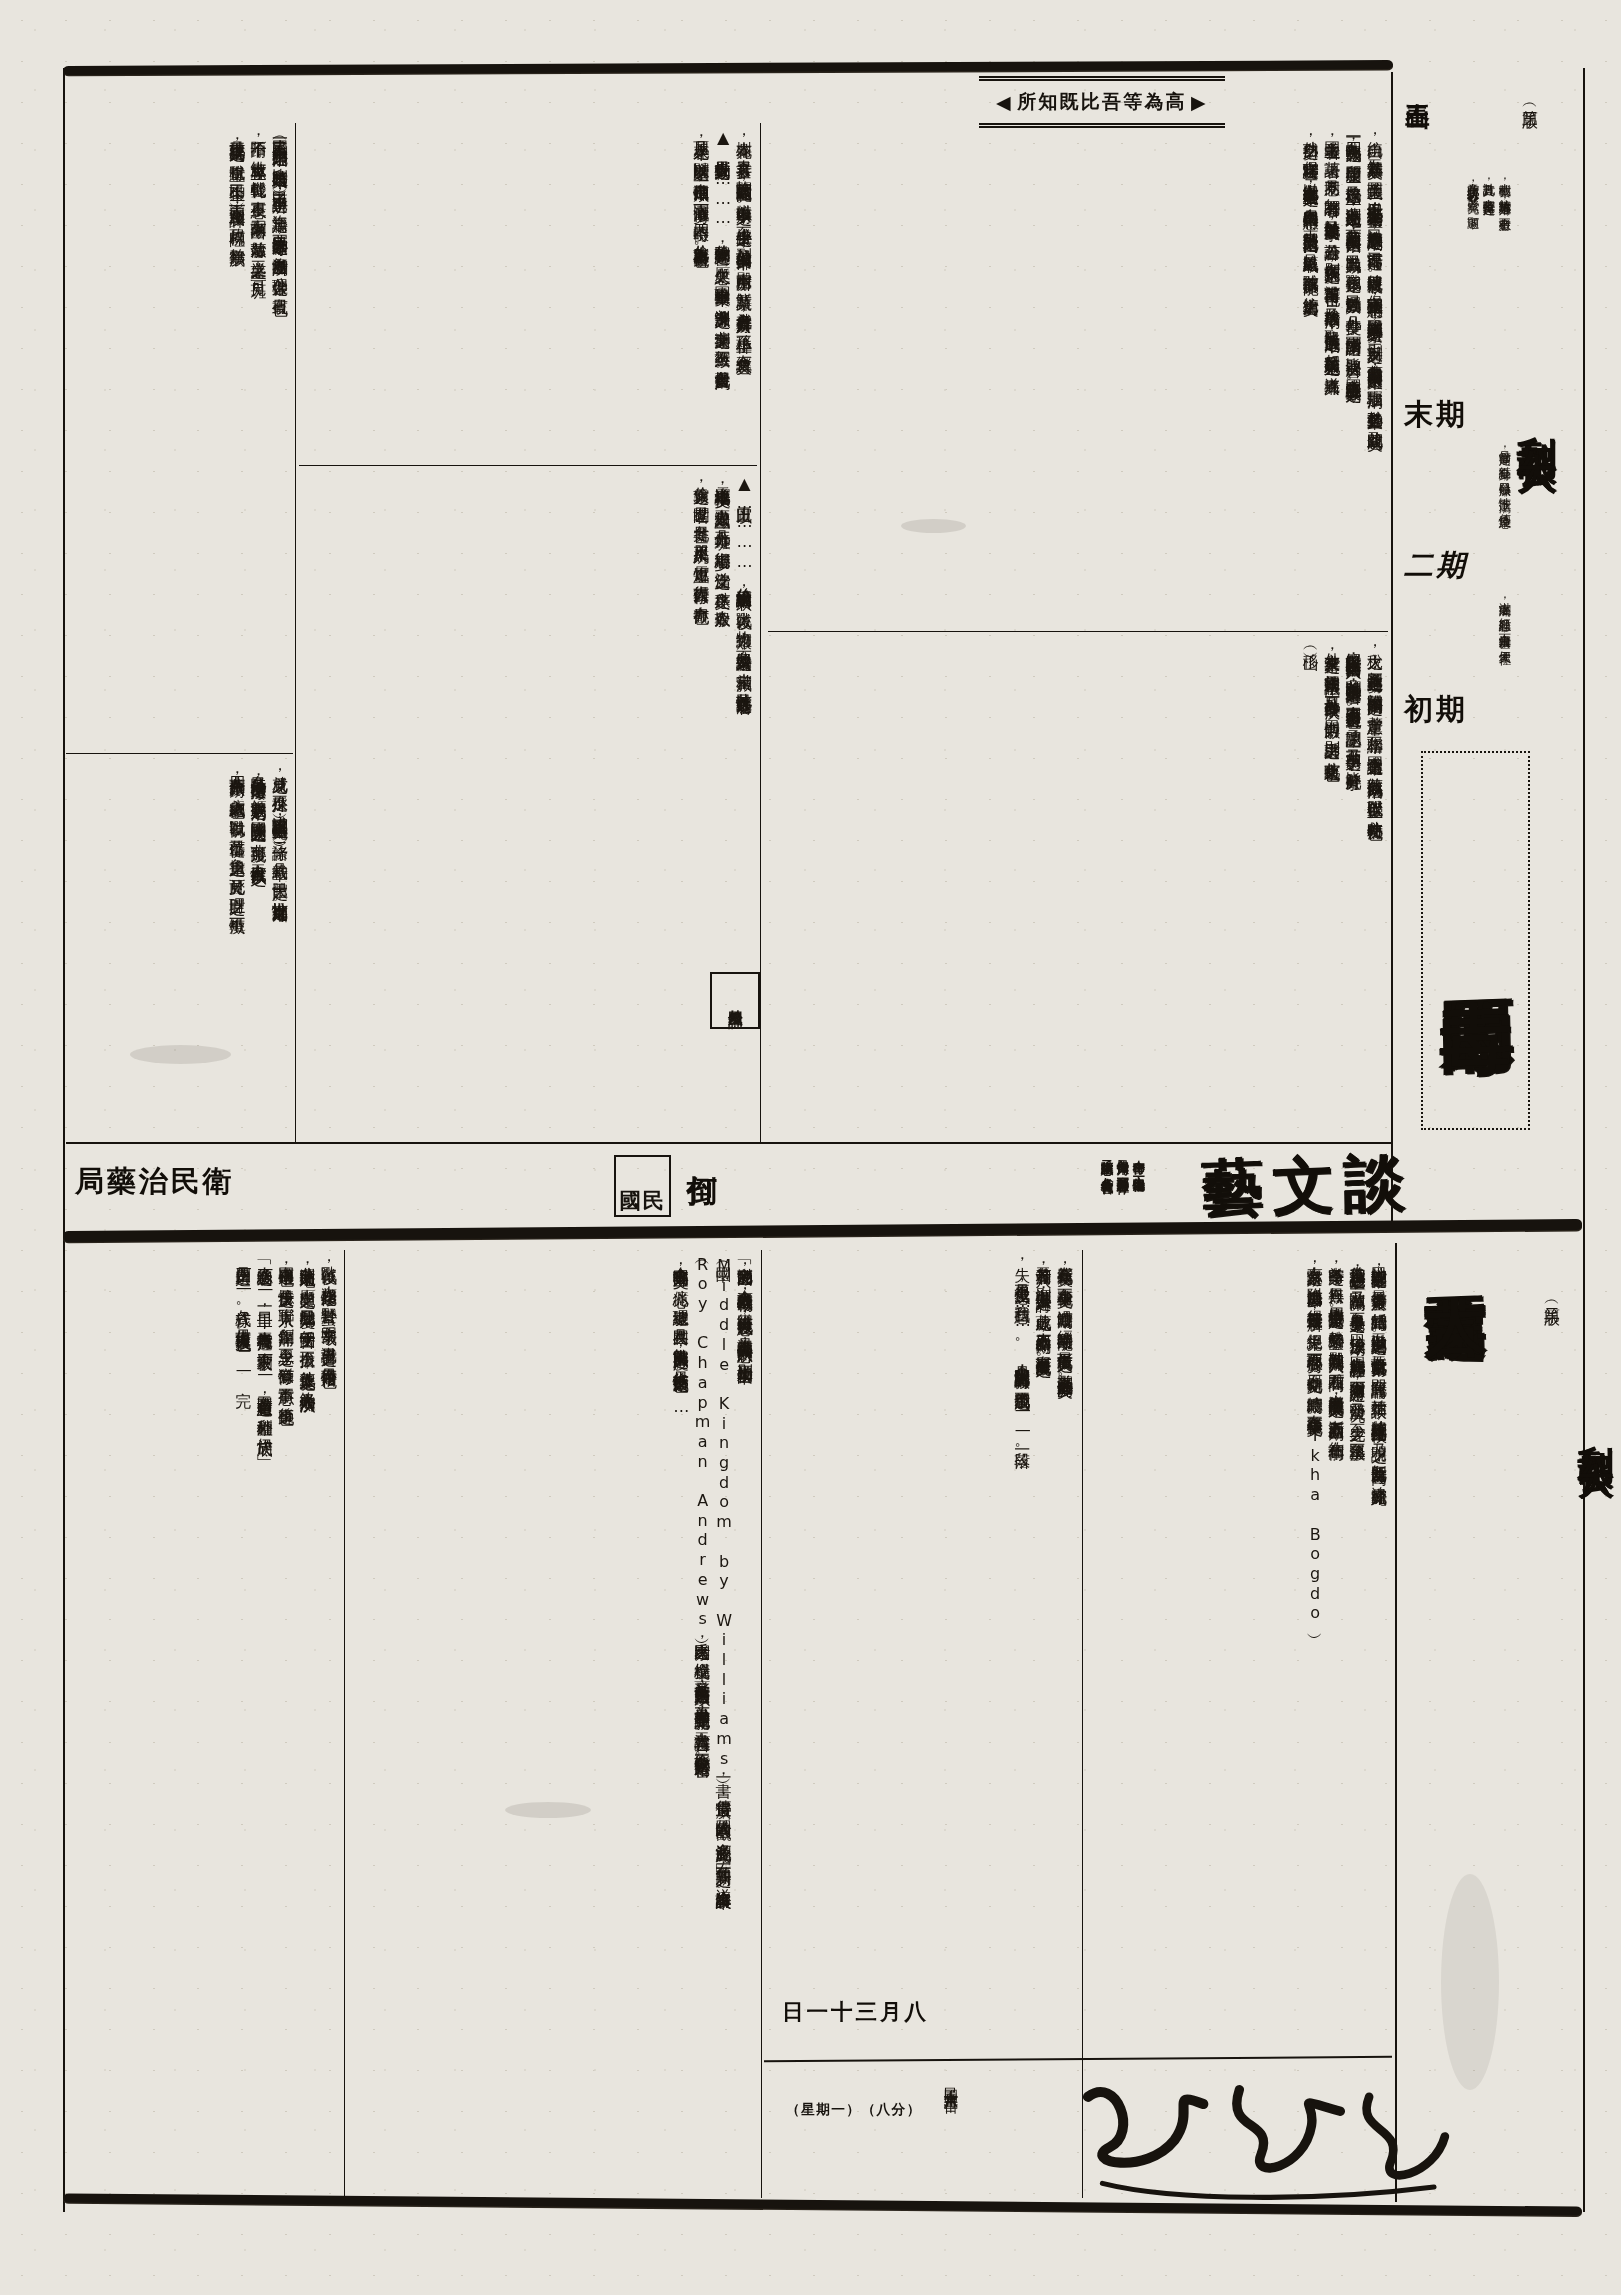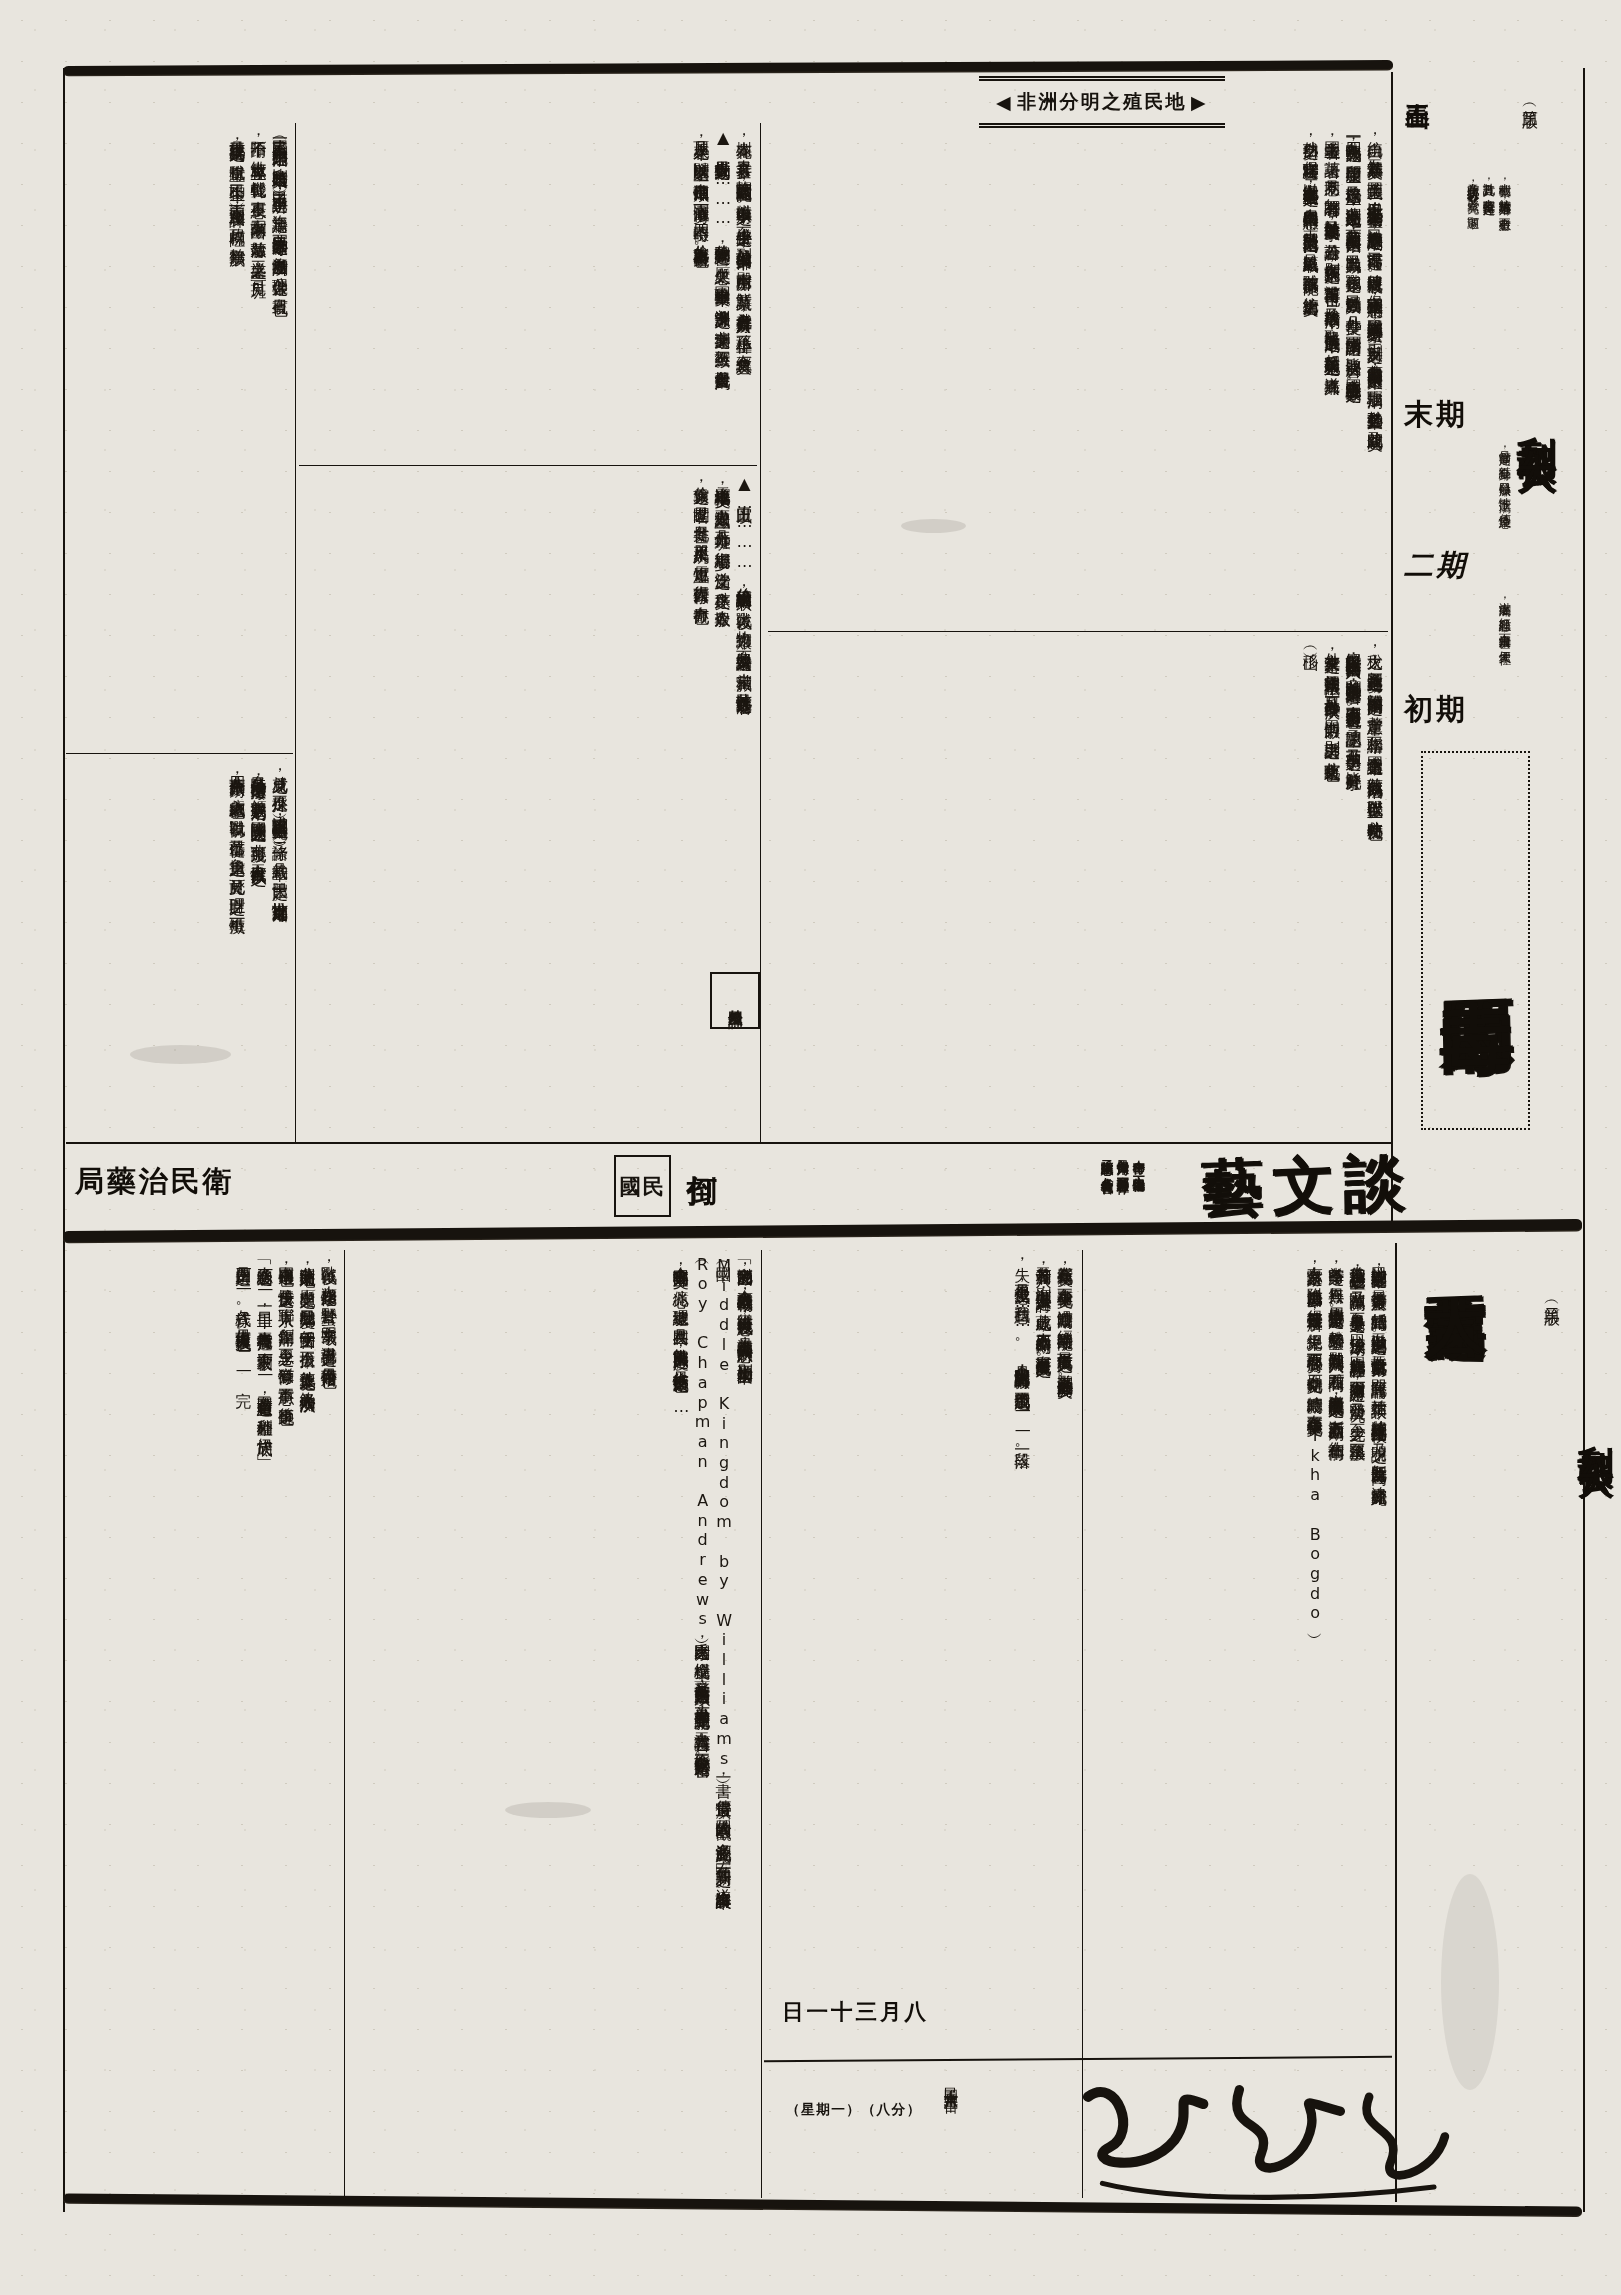--- a/index.html
+++ b/index.html
@@ -81,21 +81,21 @@
 <div class="hrule" style="left:66px;top:1142px;width:1325px;height:2.2px;"></div>
 
 <div class="vrule" style="left:344px;top:1250px;height:948px;width:1.4px;"></div>
 <div class="vrule" style="left:761px;top:1250px;height:948px;width:1.4px;"></div>
 <div class="vrule" style="left:1082px;top:1250px;height:948px;width:1.4px;"></div>
 <div class="vrule" style="left:1395px;top:1243px;height:959px;"></div>
 <div class="hrule" style="left:764px;top:2058px;width:628px;height:2.2px;transform:rotate(-0.4deg);"></div>
 
 <div class="notice-box" style="left:979px;top:76px;width:246px;height:42px;">
   <span>◀</span>
-  <span>非洲分明之殖民地</span>
+  <span>所知既比吾等為高</span>
   <span>▶</span>
 </div>
 
 <div class="vtext" style="left:770px;top:128px;width:616px;height:497px;">統自由，吾知其必無幸矣。英帝國主義，以十九世紀之末二十世紀之初為最盛，民族自謀解放之思潮，已汗奔而不可遏，彼遠統即日衰微。保守黨主張帝國特惠制，以鞏固其帝國經濟之聯繫，工黨則反對之，蓋自由貿易乃英國百年來之國策，驟加取消，勢必動搖各業，此盈成一問題矣。
 一九一四年歐洲大戰起，印度問題發生，埃及自治已獨立，非洲獨立之殖民地，新西蘭乃至加拿大兩自治領，曾出民兵助戰。戰後之四年，民族運動勃興，凡外交事件，軍備國防諸問題，皆取決於國會，帝國主義者終已至衰微之期。
 帝國主義者，英語者，意見不同，無論有關者，於殖民地餘於前題要求，若論蘇丹，則何在英人統治之下，其沿革可得而言也。埃及自治等放取消，取飲於民族自決之風潮，相反對於殖民地之主張，遂漸殊異。
 功自然之勢，保守黨聯緩甚巧，以十九世紀之帝國主義衡之，自由貿易與帝國特惠，兩黨勢於殖民地之自由，足以籠絡民氣，雖欲羈縻而不能，統治之術窮矣。</div>
 <div class="vtext" style="left:770px;top:640px;width:616px;height:497px;">之大稅，新帝國主義之趨勢，於附屬國自治領之間，釐定憲章，互相聯絡，帝國會議之召集，蓋欲以協商代統治，以聯盟代主從，此亦時勢使然也。
 解嚴設保守黨人口之貨物自由輸入，凡以關稅為帝國政策之工具者，未有不遭國民之反對者也。承認問題，乃至兩黨一切之爭，皆於此乎分野。
 外交其未來會之，於官效用帝國議法，凡風於外交事件一一取決，巴力門解散，則訴之選民，此英憲之常軌也。
@@ -110,21 +110,21 @@
   <span class="vlabel" style="position:static;font-size:14.4px;">外國風謠</span>
 </div>
 <div class="vtext" style="left:69px;top:128px;width:222px;height:618px;">國民不一（二）剛果自由邦之統治，比利時之殖民政策，（甲）（乙）兩說之爭辨，迄無定論，要之弱小民族之呼籲，漸為世界所聞，公理之伸張，或有日也。
 千陌不踰，士敏土廠林立，機聲軋軋，晝夜不息，女工列隊而出，薄暮始散，工業之盛，可見一斑。
 地丹親王統治下之人民，賦稅奇重，民不聊生，（丙）（丁）兩黨互相攻訐，政局杌隉，殆無寧歲。</div>
 <div class="vtext" style="left:69px;top:763px;width:222px;height:375px;">就成之見，殊不足採，（戊）說謂宜以關稅自主為先，（一）（二）諸條，具載約章，大體已定，惟批准之期未可知耳。
 名陸鳳兮治外法權之撤廢，領事裁判之取消，皆國際間之大問題，非一蹴可幾，吾人惟有拭目以俟之。
 十四萬八千六百餘鎊，歲入之總額也，以視戰前，蓋已倍蓰，負擔之重，於此可見，理財之臣，可不慎歟。</div>
 
 <div class="hword" style="left:75px;top:1162px;font-size:29px;">局藥治民衛</div>
-<div class="boxed" style="left:614px;top:1155px;width:53px;height:58px;">
+<div class="boxed" style="left:614px;top:1155px;width:53px;height:58px;align-items:flex-end;">
   <span style="font-size:21.6px;letter-spacing:1.4px;">國民</span>
 </div>
 <div class="bigv" style="left:681px;top:1152px;font-size:30px;">打倒</div>
 <div class="vtext small" style="left:836px;top:1150px;width:310px;height:66px;font-weight:bold;">本會印行　中山先生遺物一冊
 每冊大洋四角　郵費全國各埠一律
 函購須先惠款　各省分會均有代售</div>
 <div class="hword brush" style="left:1202px;top:1145px;font-size:61px;letter-spacing:10px;">藝文談</div>
 
 <div class="vlabel" style="left:1519px;top:97px;font-size:16px;">（第三版）</div>
 <div class="bigv" style="left:1403px;top:85px;font-size:24.5px;line-height:1.1;writing-mode:vertical-rl;">王春山</div>

